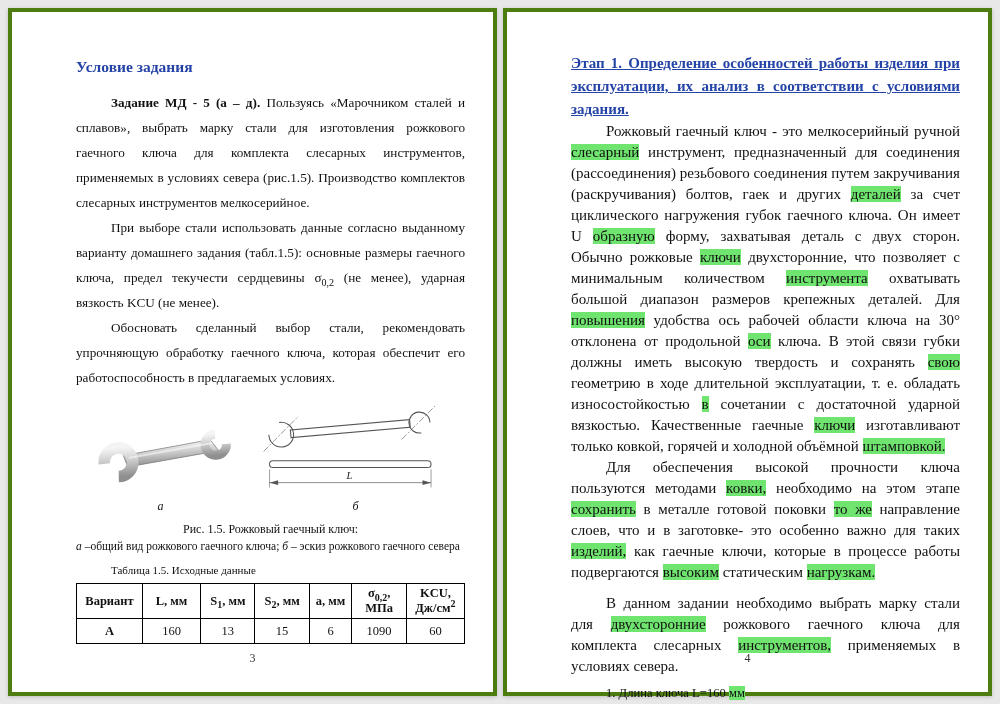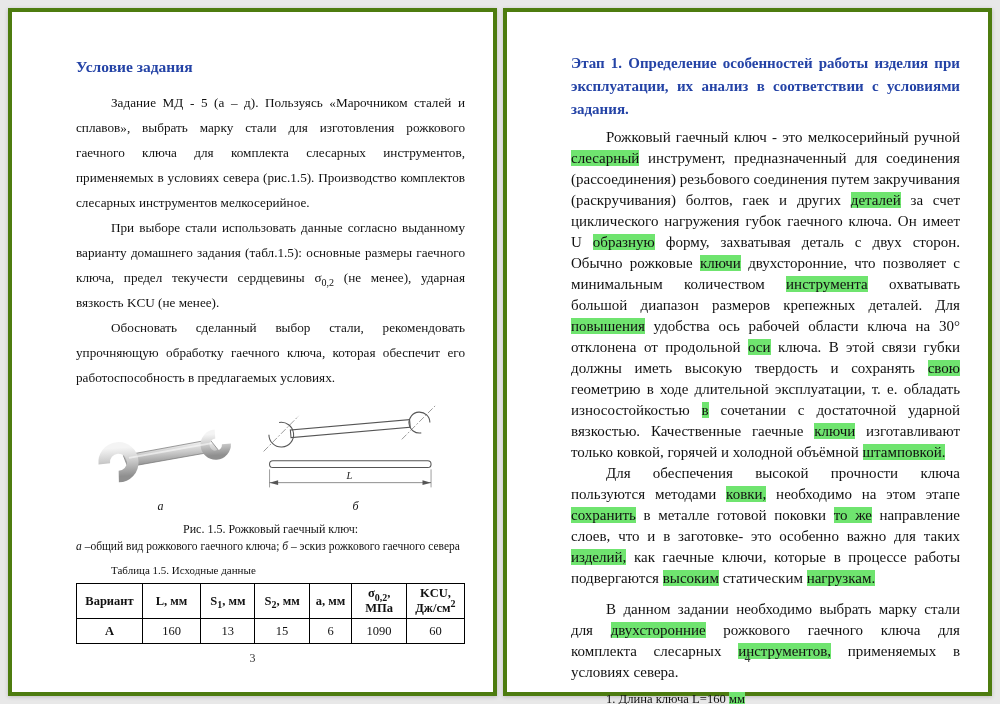--- a/index.html
+++ b/index.html
@@ -17,21 +17,21 @@
     border:4px solid #4d7c0f; box-shadow:0 1px 4px rgba(0,0,0,.18);
   }
   .content{ padding:46px 28px 0 64px; }
   .pr .content{ padding-top:40px; }
 
   .title-left{
     color:var(--heading); font-size:15.5px; font-weight:bold; margin-bottom:14px;
   }
   .title-right{
     color:var(--heading); font-size:15px; font-weight:bold;
-    line-height:23px; text-align:justify; margin-bottom:6px;
+    line-height:23px; text-align:justify; margin-bottom:0;text-decoration:underline;
   }
   p.body{
     font-size:13.2px; line-height:25px; text-align:justify; text-indent:35px;
   }
   .pr p.body{ font-size:15px; line-height:21px; }
   .mt10{ margin-top:10px; }
   .mt12{ margin-top:12px; }
   .list-line{
     font-size:12.6px; line-height:21px; text-indent:35px; margin-top:6px;
   }
@@ -62,21 +62,21 @@
 </style>
 </head>
 <body>
 
 <div class="spread">
 
   <div class="page">
     <div class="content">
       <h1 class="title-left">Условие задания</h1>
 
-      <p class="body"><span style="font-weight: normal;">Задание МД - 5 (а – д).</span><span> Пользуясь «Марочником сталей и сплавов», выбрать марку стали для изготовления рожкового гаечного ключа для комплекта слесарных инструментов, применяемых в условиях севера (рис.1.5). Производство комплектов слесарных инструментов мелкосерийное.</span></p>
+      <p class="body"><span style="font-weight: bold;">Задание МД - 5 (а – д).</span><span> Пользуясь «Марочником сталей и сплавов», выбрать марку стали для изготовления рожкового гаечного ключа для комплекта слесарных инструментов, применяемых в условиях севера (рис.1.5). Производство комплектов слесарных инструментов мелкосерийное.</span></p>
       <p class="body"><span>При выборе стали использовать данные согласно выданному варианту домашнего задания (табл.1.5): основные размеры гаечного ключа, предел текучести сердцевины σ</span><sub>0,2</sub><span> (не менее), ударная вязкость KCU (не менее).</span></p>
       <p class="body"><span>Обосновать сделанный выбор стали, рекомендовать упрочняющую обработку гаечного ключа, которая обеспечит его работоспособность в предлагаемых условиях.</span></p>
 
       <div class="fig-row">
         <div class="fig-col">
           <svg width="150" height="93" viewBox="0 0 168 104">
             <defs>
               <linearGradient id="gA" x1="0" y1="0" x2="0" y2="1">
                 <stop offset="0" stop-color="#f4f4f4"></stop>
                 <stop offset="0.45" stop-color="#cdcdcd"></stop>

